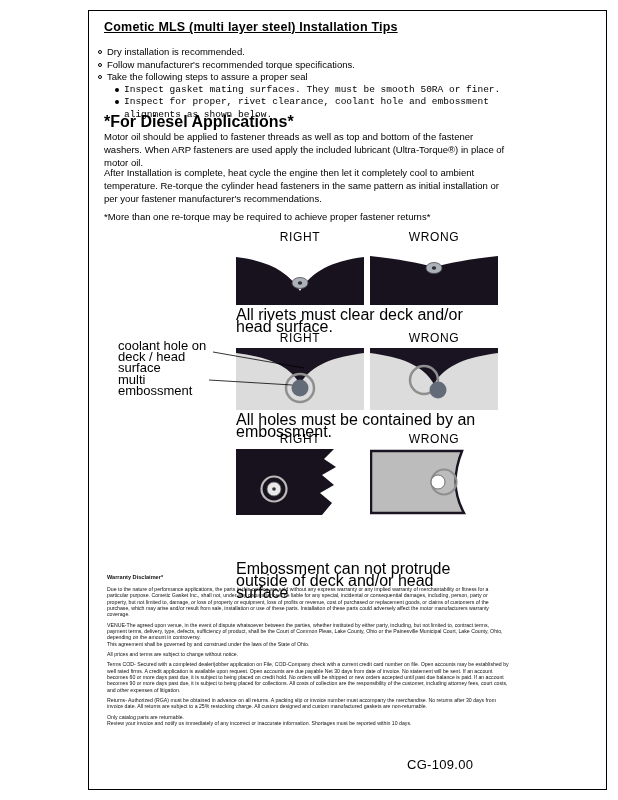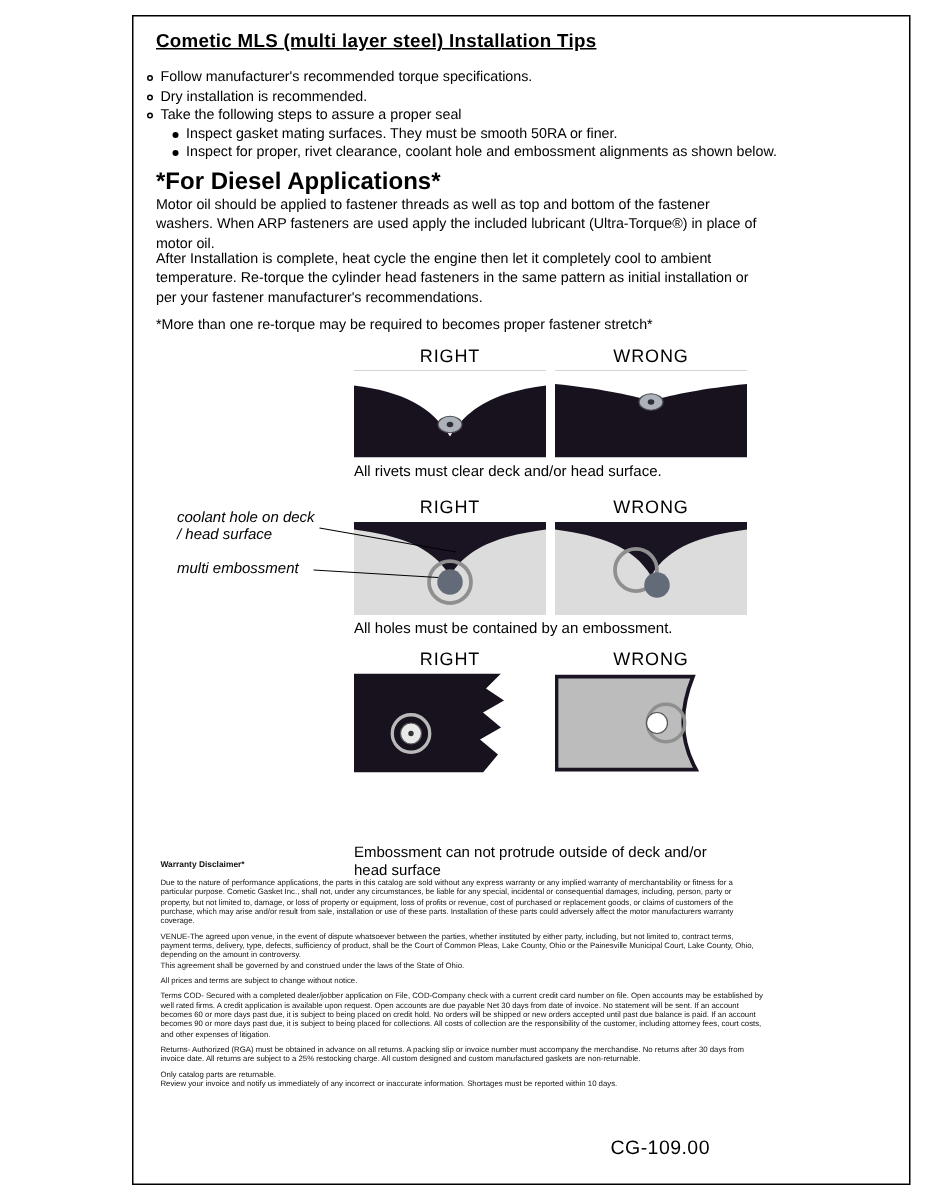--- a/index.html
+++ b/index.html
@@ -10,40 +10,40 @@
   }
   .abs { position:absolute; }
   .frame { left:88px; top:10px; width:519px; height:780px; border:1.5px solid #000; }
 
   .title { left:104px; top:20px; font-size:12.5px; font-weight:bold; text-decoration:underline; letter-spacing:.2px; }
 
   .bullets { left:98px; top:46px; font-size:9.5px; line-height:12.5px; width:420px; }
   .bullet-row { display:flex; align-items:flex-start; }
   .m-circle { width:4px; height:4px; border:1px solid #000; border-radius:50%; margin:4px 5px 0 0; flex:none; }
   .m-dot { width:4px; height:4px; background:#000; border-radius:50%; margin:4px 5px 0 0; flex:none; }
-  .sub { margin-left:17px; }
+  .sub { margin-left:17px;font-family:Liberation Mono, monospace; }
 
   .h2 { left:104px; top:113px; font-size:16px; font-weight:bold; }
   .para { font-size:9.5px; line-height:12.8px; width:404px; }
   .p1 { left:104px; top:131px; }
   .p2 { left:104px; top:167px; }
   .p3 { left:104px; top:211px; }
 
   .dg-row { width:262px; }
   .dg-heads { display:flex; gap:6px; }
   .dg-head { width:128px; text-align:center; font-size:12px; letter-spacing:.6px; }
   .dg-imgs { display:flex; gap:6px; margin-top:3px; }
   .dg-imgs svg { display:block; }
-  .dg-caption { margin-top:4px; font-size:10px; line-height:12px; }
+  .dg-caption { margin-top:4px; font-size:16px; line-height:12px; }
   .row1 { left:236px; top:230px; }
   .row2 { left:236px; top:331px; }
   .row3 { left:236px; top:432px; }
   .row3 .dg-caption { width:245px;margin-top:48px; }
 
-  .callout { font-size:10px; line-height:11px;font-style:italic; }
+  .callout { font-size:13px; line-height:11px; }
   .co1 { left:118px; top:340px; width:95px; }
   .co2 { left:118px; top:374px; width:95px; }
 
   .legal { left:107px; top:574px; width:402px; font-size:5.2px; line-height:1.22; color:#111; }
   .legal-h { font-weight:bold; font-size:5.6px; margin-bottom:5px; }
   .legal p { margin-bottom:4px; }
   .legal p.tight { margin-bottom:0; }
 
   .code { left:407px; top:757px; font-size:13px; letter-spacing:.3px; }
 </style>
@@ -51,44 +51,44 @@
 <body>
 
 <div class="page">
   <div class="abs frame"></div>
 
   <div class="abs title">Cometic MLS (multi layer steel) Installation Tips</div>
 
   <div class="abs bullets">
     <div class="bullet-row">
       <span class="m-circle"></span>
-      <span>Follow manufacturer's recommended torque specifications.</span>
+      <span>Dry installation is recommended.</span>
     </div>
     <div class="bullet-row">
       <span class="m-circle"></span>
-      <span>Dry installation is recommended.</span>
+      <span>Follow manufacturer's recommended torque specifications.</span>
     </div>
     <div class="bullet-row">
       <span class="m-circle"></span>
       <span>Take the following steps to assure a proper seal</span>
     </div>
     <div class="bullet-row sub">
       <span class="m-dot"></span>
       <span>Inspect gasket mating surfaces.  They must be smooth 50RA or finer.</span>
     </div>
     <div class="bullet-row sub">
       <span class="m-dot"></span>
       <span>Inspect for proper, rivet clearance, coolant hole and embossment alignments as shown below.</span>
     </div>
   </div>
 
   <div class="abs h2">*For Diesel Applications*</div>
   <div class="abs para p2">After Installation is complete, heat cycle the engine then let it completely cool to ambient temperature. Re-torque the cylinder head fasteners in the same pattern as initial installation or per your fastener manufacturer's recommendations.</div>
   <div class="abs para p1">Motor oil should be applied to fastener threads as well as top and bottom of the fastener washers. When ARP fasteners are used apply the included lubricant (Ultra-Torque®) in place of motor oil.</div>
-  <div class="abs para p3">*More than one re-torque may be required to becomes proper fastener stretch*</div>
+  <div class="abs para p3">*More than one re-torque may be required to achieve proper fastener returns*</div>
 
   <div class="abs dg-row row1">
     <div class="dg-heads">
       <div class="dg-head">RIGHT</div>
       <div class="dg-head">WRONG</div>
     </div>
     <div class="dg-imgs">
       <svg width="128" height="58" viewBox="0 0 128 58">
         <rect width="128" height="58" fill="#18121f"></rect>
         <path d="M0,0 H128 V10 C96,14 76,24 64,44 C52,24 32,14 0,10 Z" fill="#ffffff"></path>

